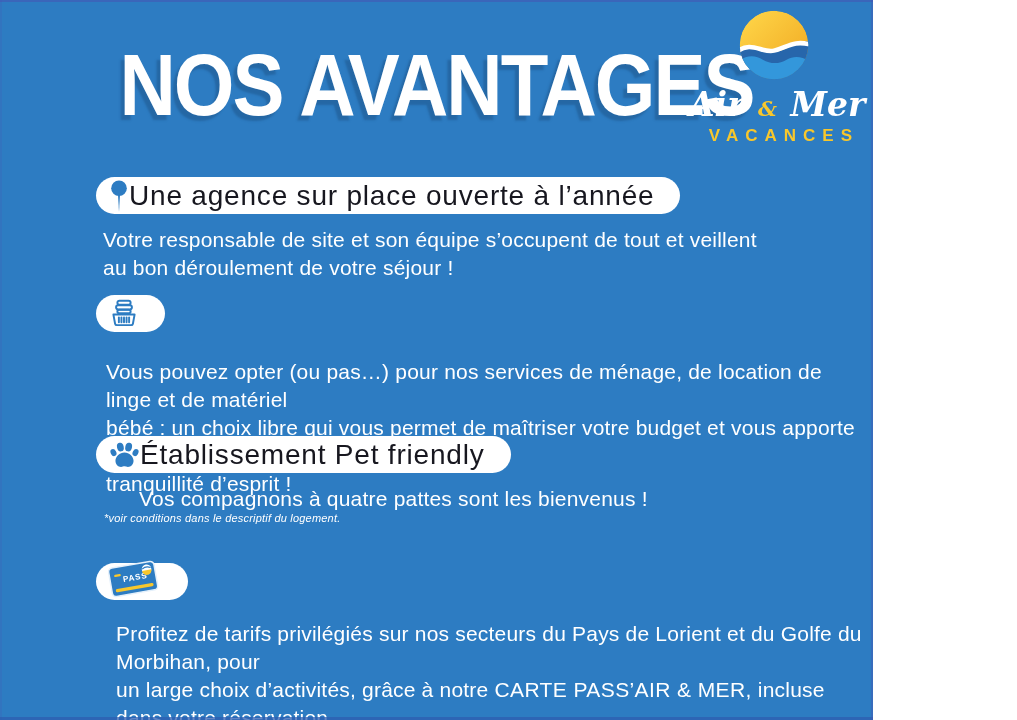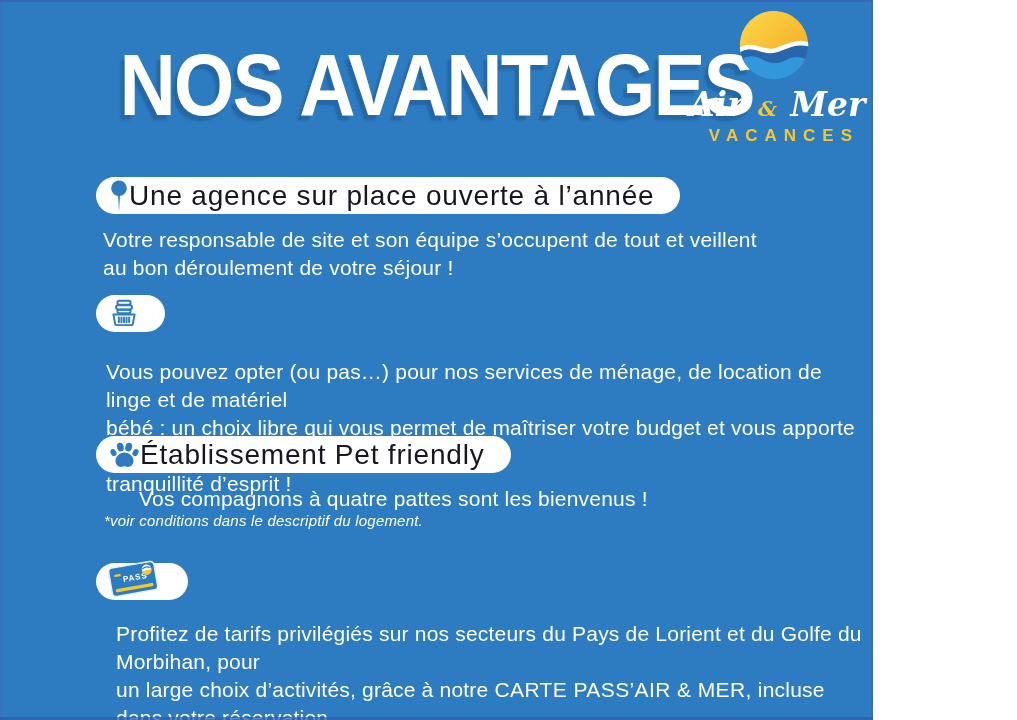--- a/index.html
+++ b/index.html
@@ -75,21 +75,21 @@
     font-size:21px;line-height:1.33;letter-spacing:0.2px;
     white-space:pre-line;margin:0;
   }
   .body-1{left:103px;top:226px;}
   .body-2{left:106px;top:344px;margin-top:14px;}
   .body-3{left:104px;top:485px;margin-left:35px;}
   .body-4{left:116px;top:620px;}
   .body-4 .bold{font-weight:normal;letter-spacing:0.4px;}
   .footnote{
     position:absolute;left:104px;top:512px;margin:0;
-    color:#ffffff;font-size:15px;font-style:italic;letter-spacing:0.2px;
+    color:#ffffff;font-size:11px;font-style:italic;letter-spacing:0.2px;
   }
 </style>
 </head>
 <body>
 
 <div class="page">
 
   <h1 class="title">NOS AVANTAGES</h1>
 
   <div class="logo">

